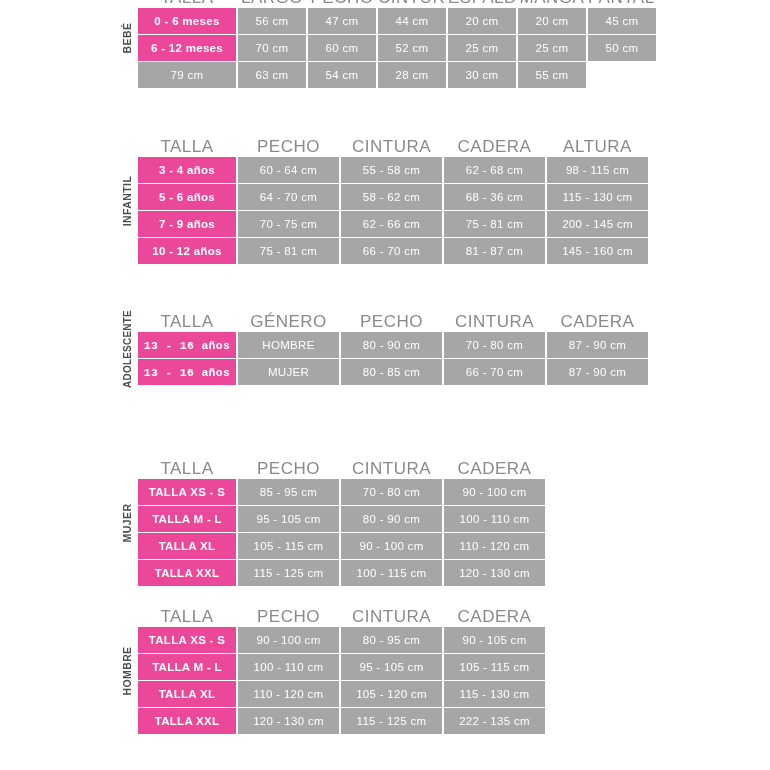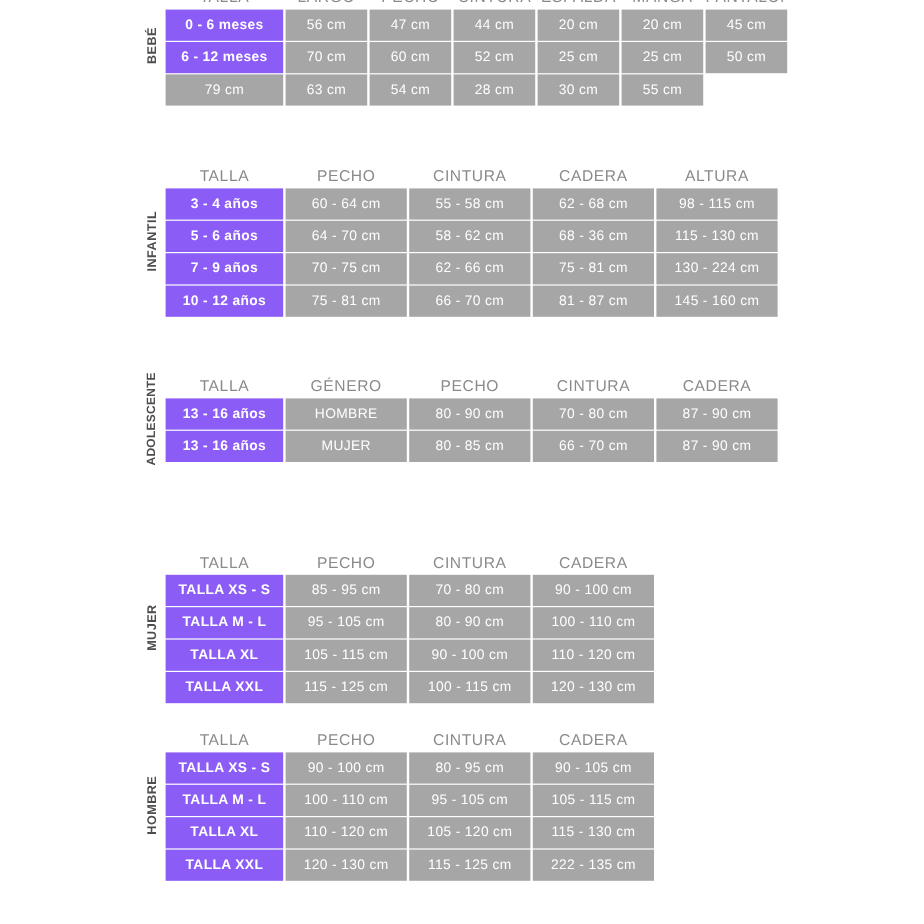--- a/index.html
+++ b/index.html
@@ -56,21 +56,21 @@
 
   .head-row {
     display: flex;
     flex-direction: row;
     height: 21px;
     align-items: center;
   }
 
   .head-cell {
     text-align: center;
-    font-size: 13px;
+    font-size: 17px;
     color: #8a8a8a;
     letter-spacing: 0.5px;
     line-height: 21px;
     white-space: nowrap;
     overflow: hidden;
   }
 
   .data-row {
     display: flex;
     flex-direction: row;
@@ -84,21 +84,21 @@
     justify-content: center;
     font-size: 11.5px;
     color: #ffffff;
     letter-spacing: 0.3px;
     white-space: nowrap;
     overflow: hidden;
     margin-right: 2px;
   }
   .cell:last-child { margin-right: 12px; }
 
-  .cell.dark  { background: #8b5cf6; font-weight: bold; }
+  .cell.dark  { background: #ec4899; font-weight: bold; }
   .cell.light { background: #a6a6a6; font-weight: normal; }
 
   
 
   
   #table-bebe { left: 116px; top: -13px; }
   #table-bebe .head-cell:nth-child(1) { width: 98px; margin-right: 2px; }
   #table-bebe .head-cell:nth-child(n+2) { width: 68px; margin-right: 2px; }
   #table-bebe .cell:nth-child(1) { width: 98px; }
   #table-bebe .cell:nth-child(n+2) { width: 68px; }
@@ -108,21 +108,21 @@
   #table-infantil .head-cell:nth-child(1) { width: 98px; margin-right: 2px; }
   #table-infantil .head-cell:nth-child(n+2) { width: 101px; margin-right: 2px; }
   #table-infantil .cell:nth-child(1) { width: 98px; }
   #table-infantil .cell:nth-child(n+2) { width: 101px; }
 
   
   #table-adolescente { left: 116px; top: 311px; }
   #table-adolescente .side-label { font-size: 10px; letter-spacing: 0.2px; }
   #table-adolescente .head-cell:nth-child(1) { width: 98px; margin-right: 2px; }
   #table-adolescente .head-cell:nth-child(n+2) { width: 101px; margin-right: 2px; }
-  #table-adolescente .cell:nth-child(1) { width: 98px; }
+  #table-adolescente .cell:nth-child(1) { width: 98px; font-family: Liberation Mono, monospace; }
   #table-adolescente .cell:nth-child(n+2) { width: 101px; }
 
   
   #table-mujer { left: 116px; top: 458px; }
   #table-mujer .head-cell:nth-child(1) { width: 98px; margin-right: 2px; }
   #table-mujer .head-cell:nth-child(n+2) { width: 101px; margin-right: 2px; }
   #table-mujer .cell:nth-child(1) { width: 98px; }
   #table-mujer .cell:nth-child(n+2) { width: 101px; }
 
   
@@ -204,21 +204,21 @@
         <div class="cell light">64 - 70 cm</div>
         <div class="cell light">58 - 62 cm</div>
         <div class="cell light">68 - 36 cm</div>
         <div class="cell light">115 - 130 cm</div>
       </div>
       <div class="data-row">
         <div class="cell dark">7 - 9 años</div>
         <div class="cell light">70 - 75 cm</div>
         <div class="cell light">62 - 66 cm</div>
         <div class="cell light">75 - 81 cm</div>
-        <div class="cell light">130 - 224 cm</div>
+        <div class="cell light">200 - 145 cm</div>
       </div>
       <div class="data-row">
         <div class="cell dark">10 - 12 años</div>
         <div class="cell light">75 - 81 cm</div>
         <div class="cell light">66 - 70 cm</div>
         <div class="cell light">81 - 87 cm</div>
         <div class="cell light">145 - 160 cm</div>
       </div>
     </div>
   </div>

